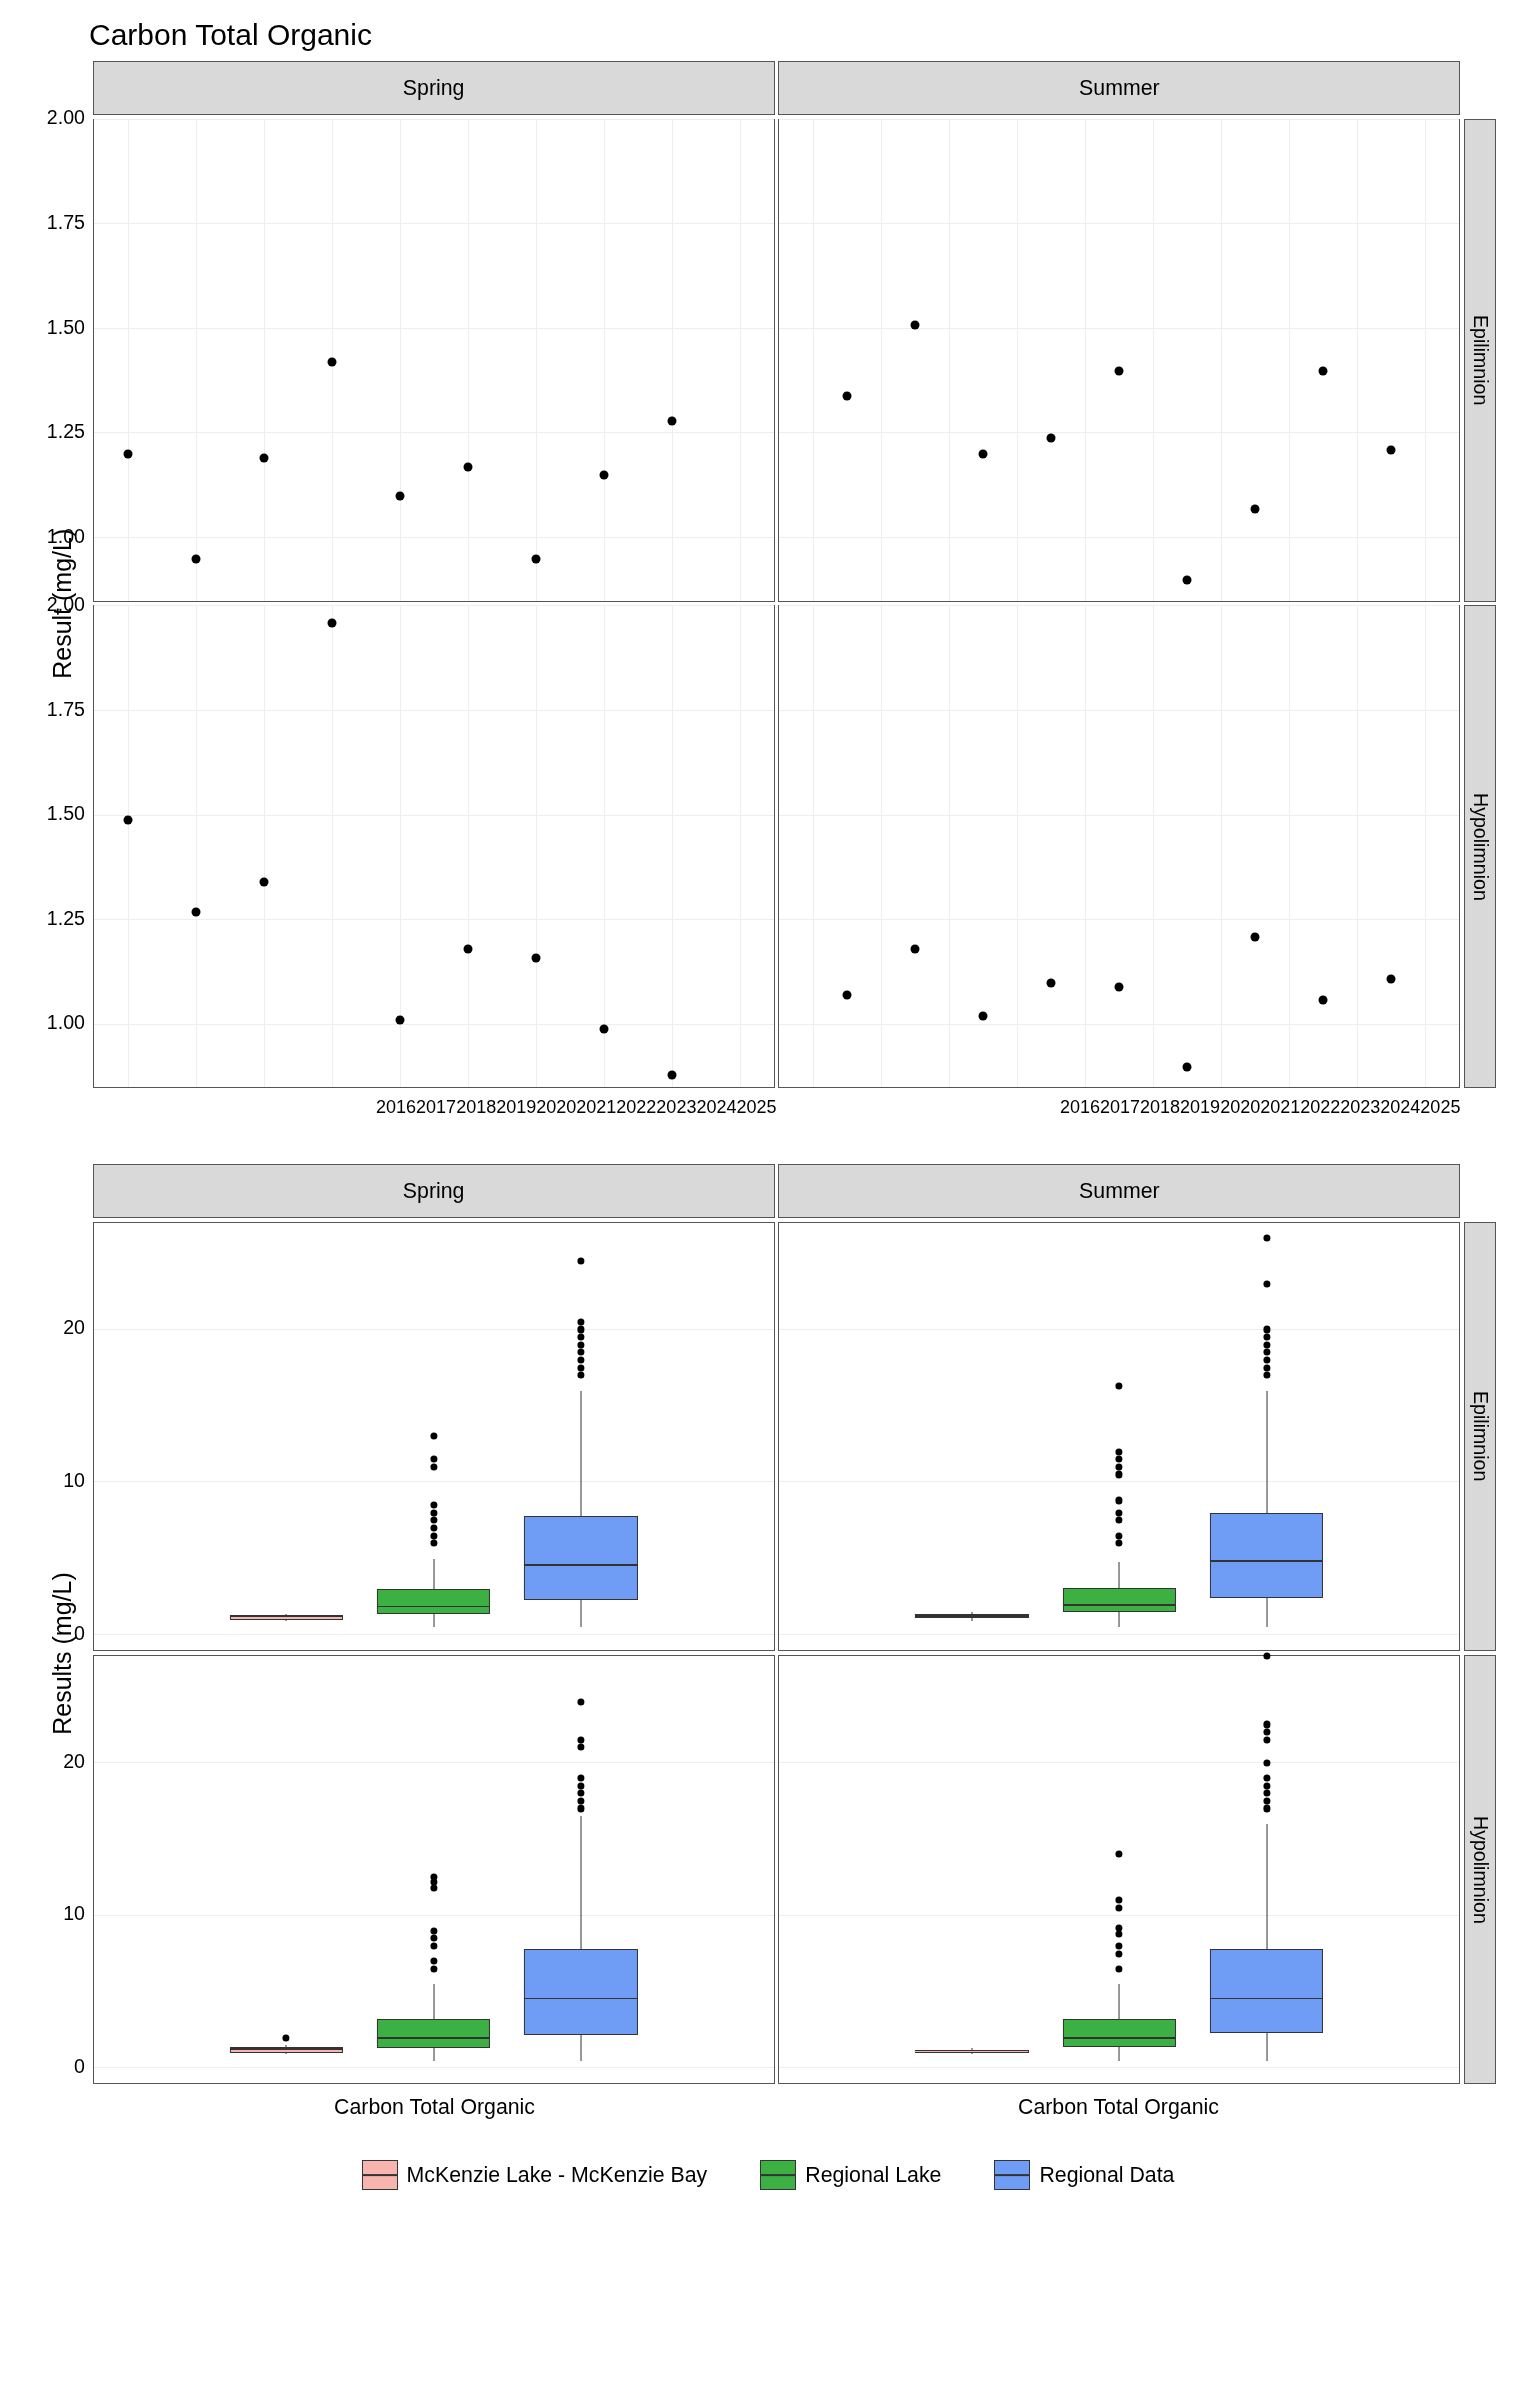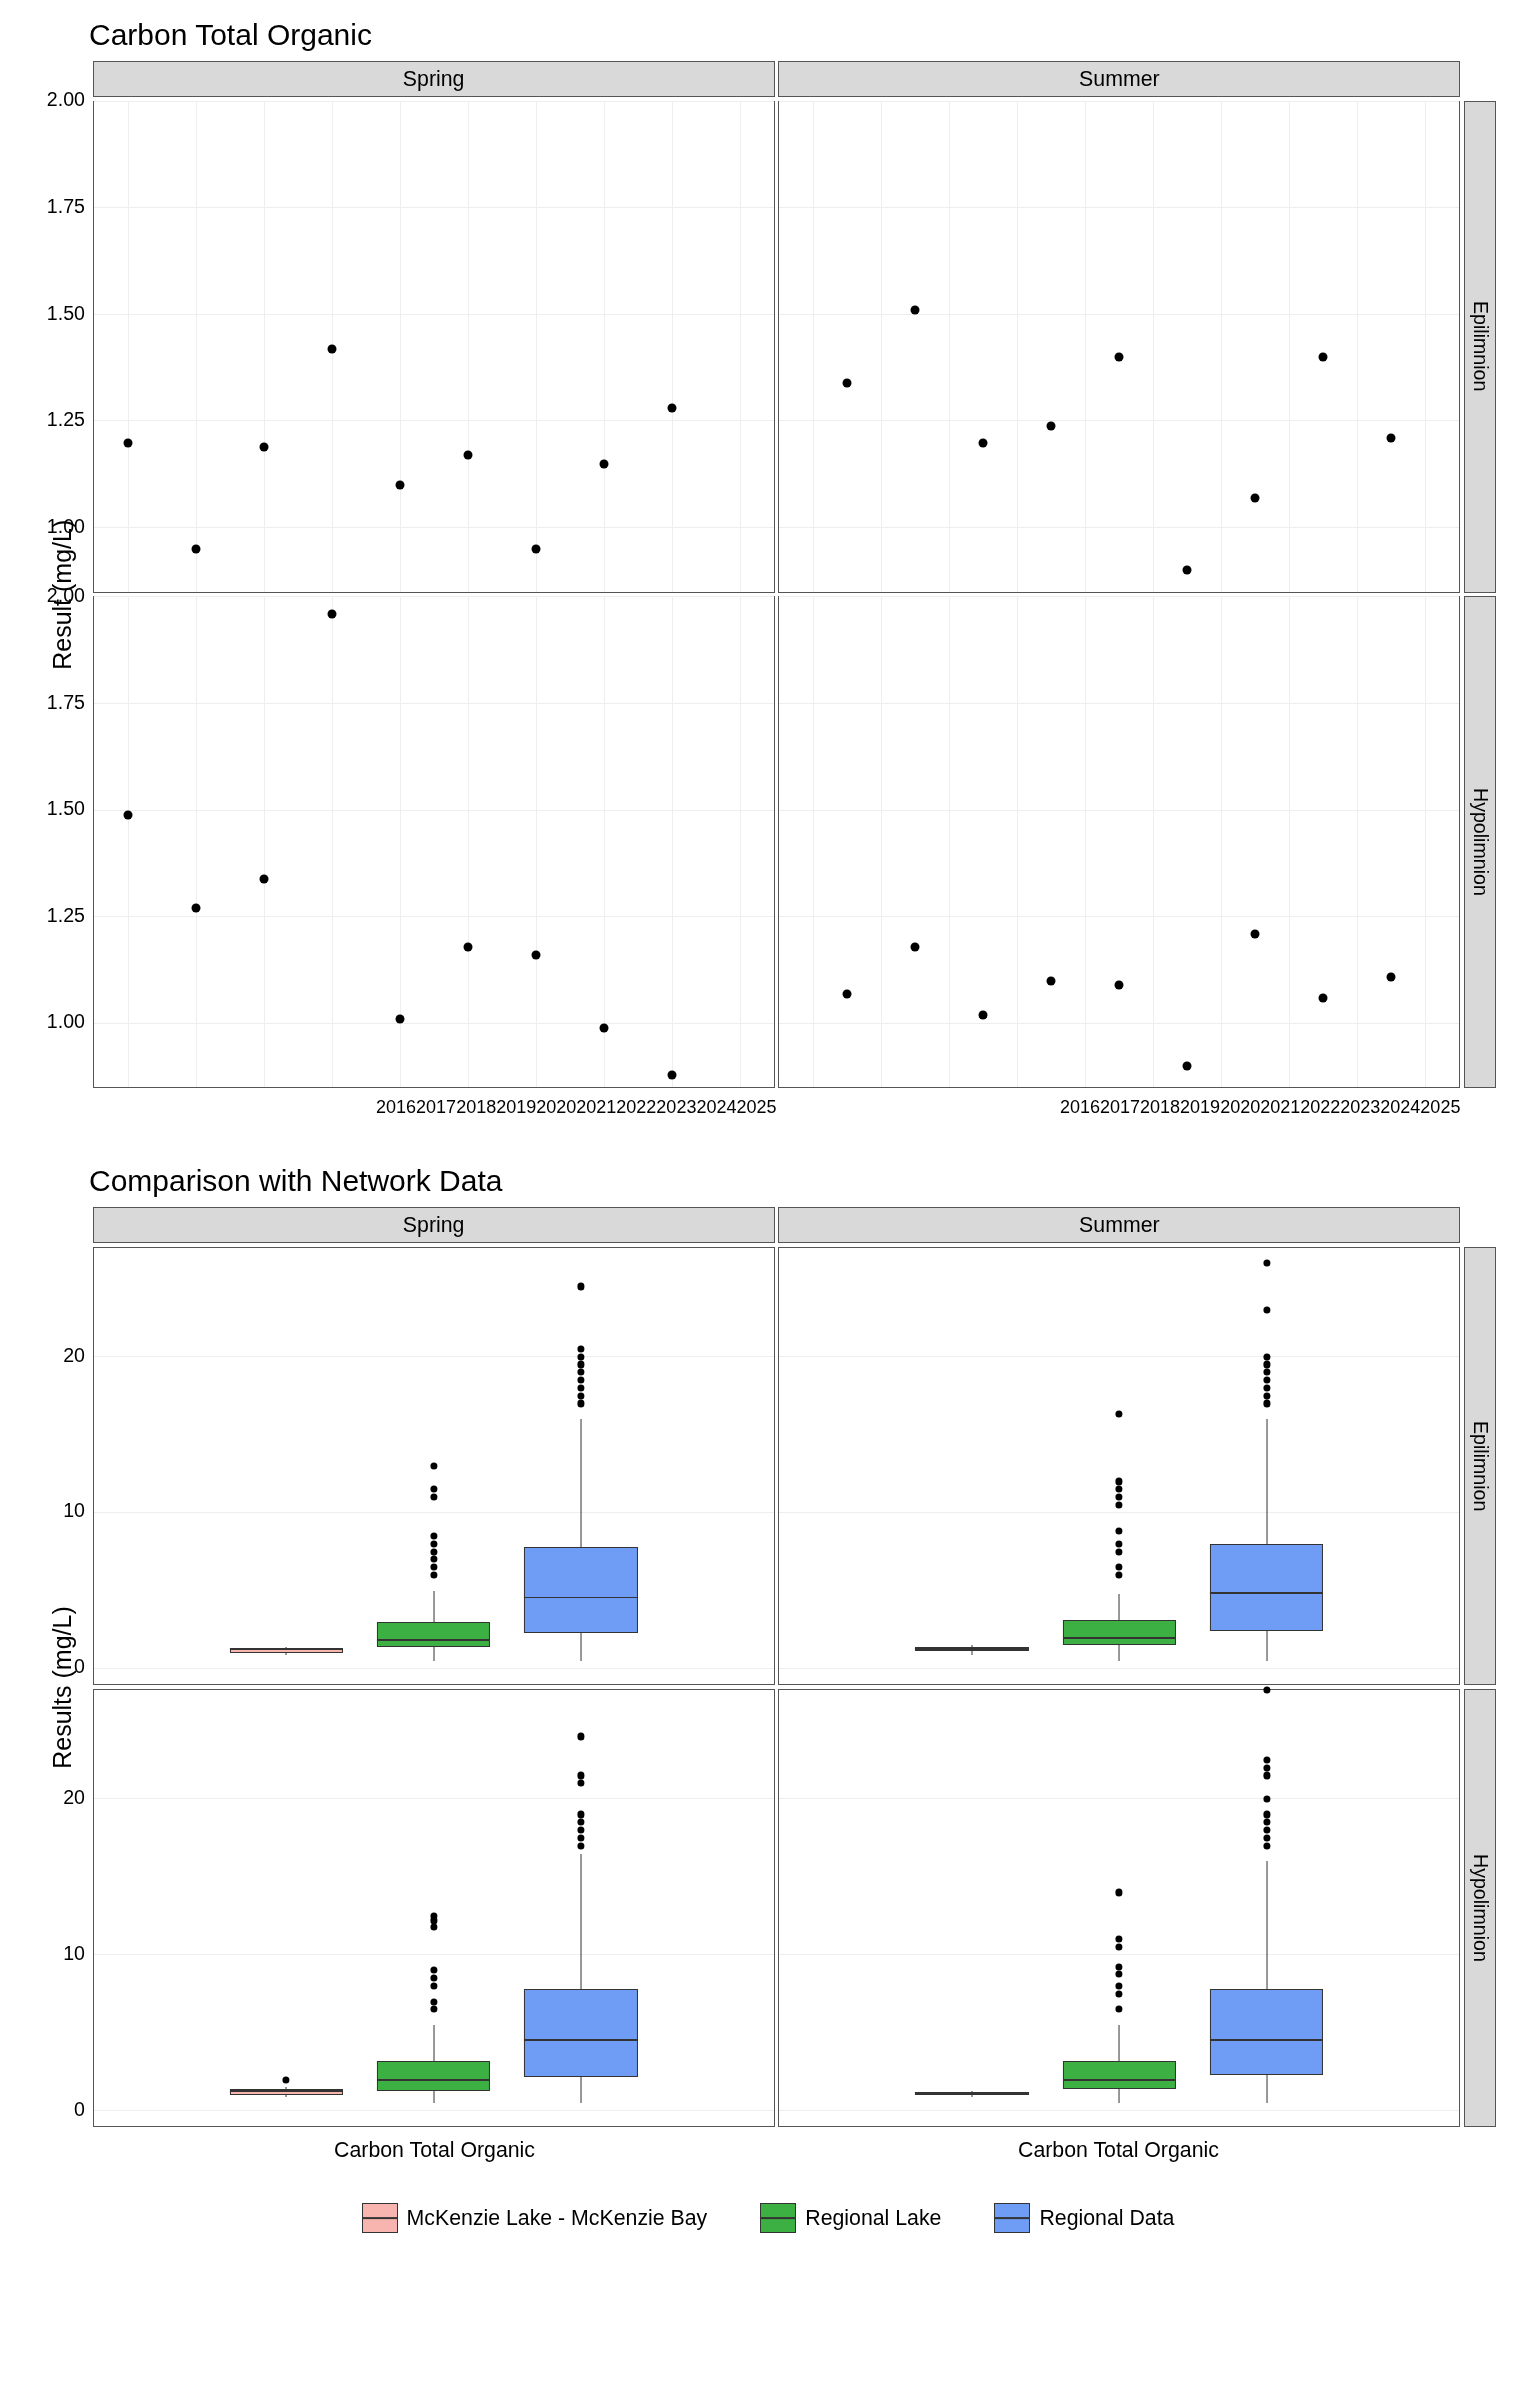--- a/index.html
+++ b/index.html
@@ -26,21 +26,21 @@
     margin: 0 18px;
   }
   .grid-2x2.short { height: 960px; }
   .facet-header-col {
     background: #d9d9d9;
     border: 0.9px solid #555;
     display: flex;
     align-items: center;
     justify-content: center;
     font-size: 21.3px;
-    height: 36px;
+    height: 54px;
   }
   .facet-header-row {
     background: #d9d9d9;
     border: 0.9px solid #555;
     display: flex;
     align-items: center;
     justify-content: center;
     writing-mode: vertical-rl;
     font-size: 19.6px;
     width: 32px;
@@ -303,21 +303,20 @@
           <span>2023</span>
           <span>2024</span>
           <span>2025</span>
         </div>
     </div>
     <div style="grid-column:4;grid-row:4;"></div>
   </div>
 </div>
 
 <div class="chart-block">
-  <h2 class="chart-title">Comparison with Network Data</h2>
   <div class="grid-2x2 short">
     <div class="ylab">Results (mg/L)</div>
     <div style="grid-column:1;grid-row:1;"></div>
     <div class="facet-header-col" style="grid-column:2;grid-row:1;">Spring</div>
     <div class="facet-header-col" style="grid-column:3;grid-row:1;">Summer</div>
     <div style="grid-column:4;grid-row:1;"></div>
 
     <div class="panel" id="bp-se" style="grid-column:2;grid-row:2;">
         <div class="gridline-h" style="bottom: 3.57143%;"></div>
         <div class="gridline-h" style="bottom: 39.2857%;"></div>

